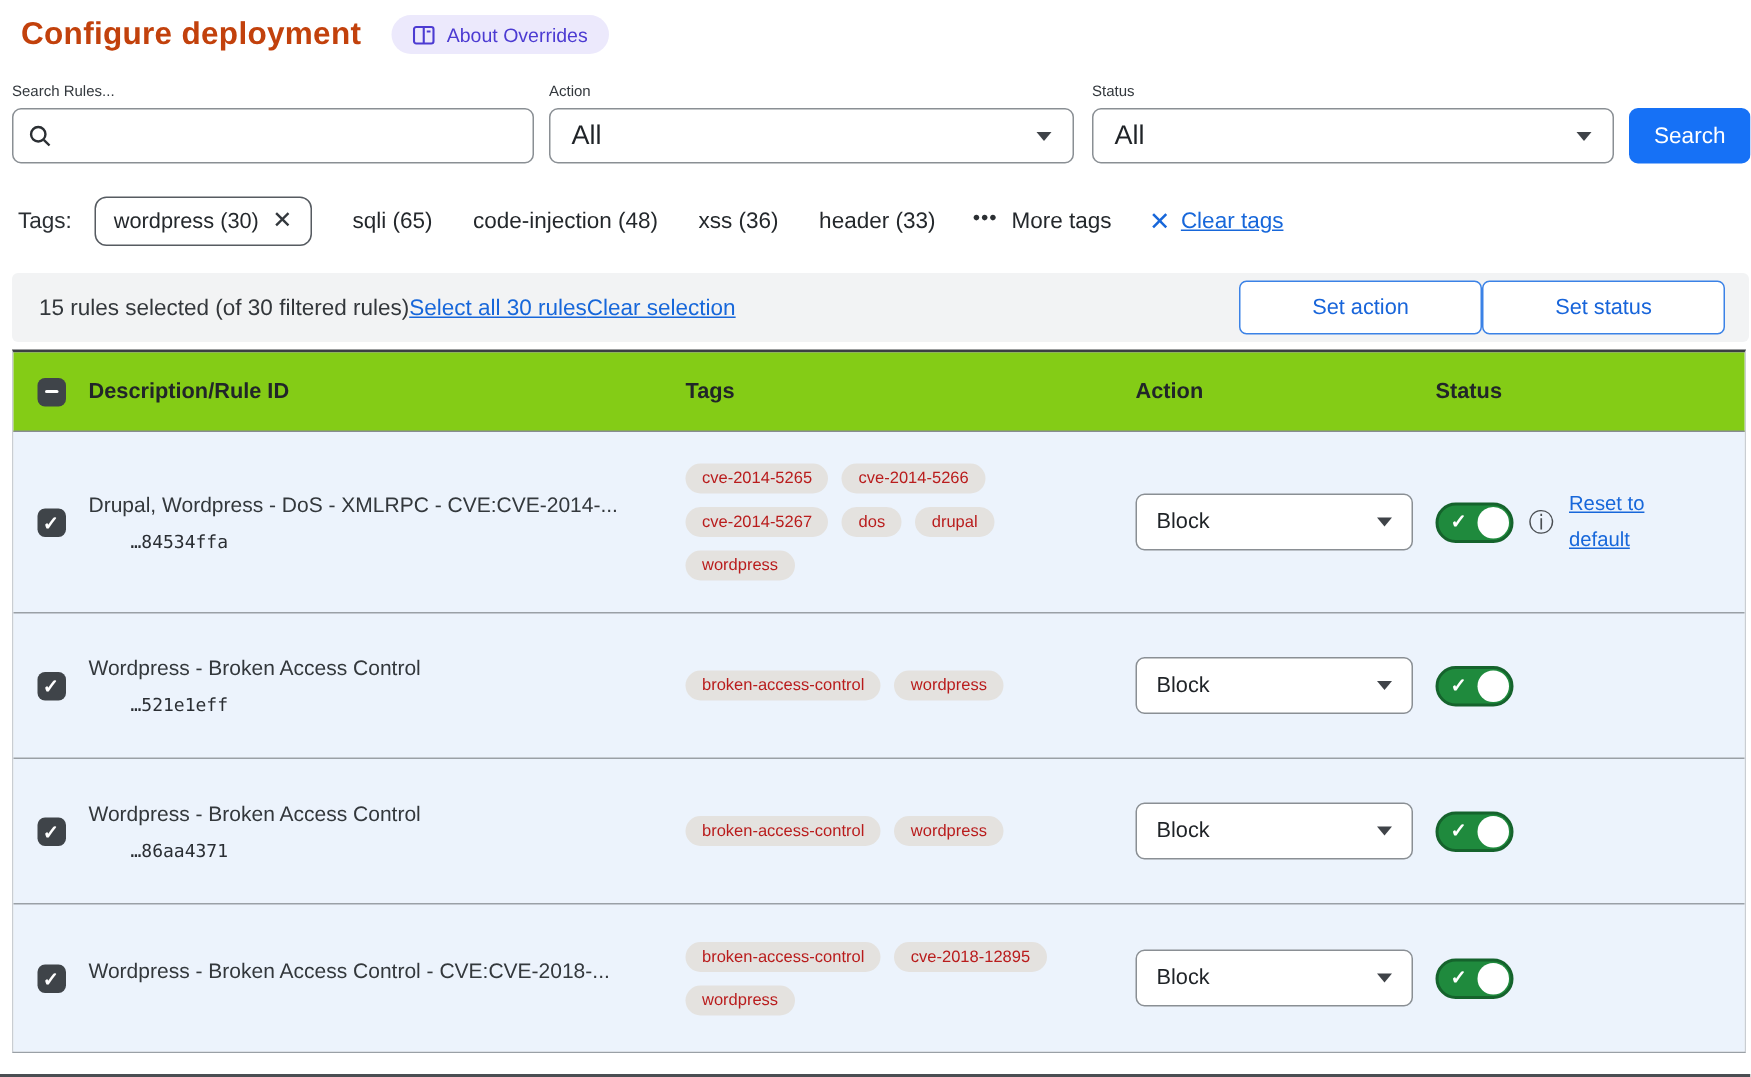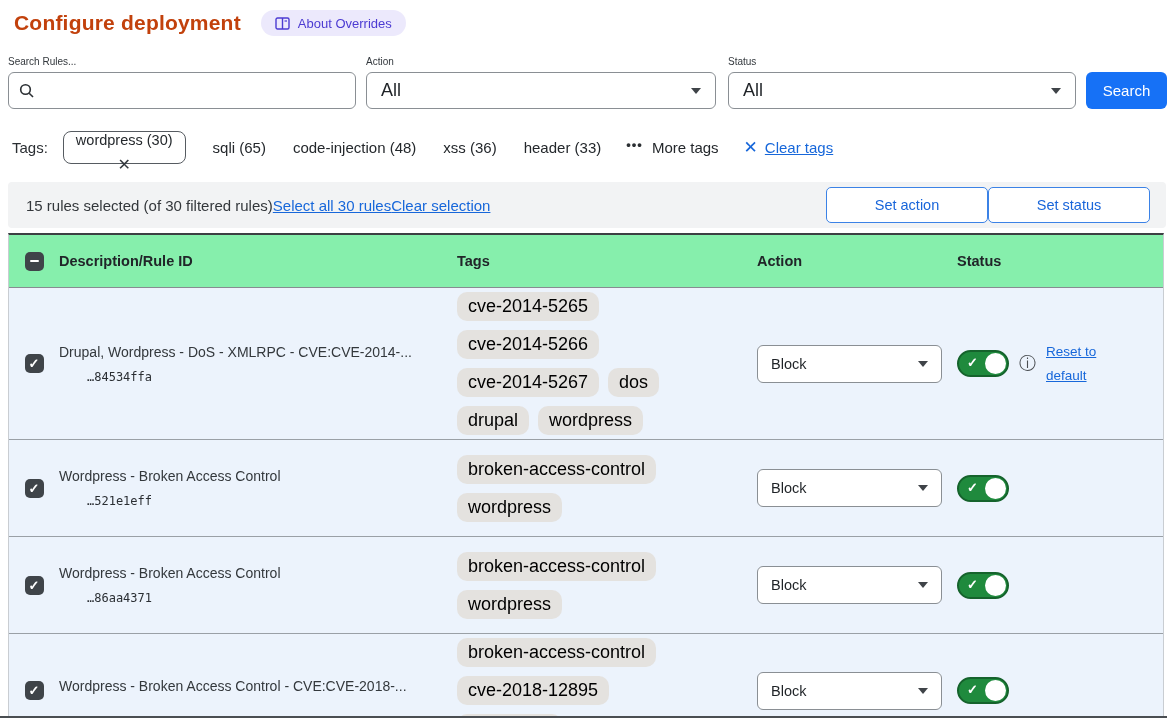--- a/index.html
+++ b/index.html
@@ -25,21 +25,21 @@
   .sel-action { width: 350px; }
   .sel-status { width: 348px; }
   .caret { width: 0; height: 0; border-left: 5px solid transparent; border-right: 5px solid transparent; border-top: 6px solid #3f4348; }
   .search-btn { width: 86px; height: 37px; background: #1671f6; color: #fff; font-size: 15px; font-family: inherit;
     border: none; border-radius: 6px; cursor: pointer; }
 
   
   .tags-bar { display: flex; align-items: center; gap: 15px; margin-bottom: 18px; padding-left: 4px; font-size: 15px; }
   .tags-label { color: #2b2f33; }
   .selected-tag { display: inline-flex; align-items: center; gap: 9px; border: 1px solid #565b61; border-radius: 8px;
-    background: #fff; height: 33px; padding: 0 12px; font-size: 14.5px; font-family: inherit; color: #24282c; cursor: pointer; margin-right: 6px; flex-direction: column; }
+    background: #fff; height: 33px; padding: 0 12px; font-size: 14.5px; font-family: inherit; color: #24282c; cursor: pointer; margin-right: 6px; }
   .tag-x { font-size: 16px; color: #33383d; line-height: 1; }
   .tag-link { background: none; border: none; font-family: inherit; font-size: 15px; color: #24282c; cursor: pointer; padding: 0 6px; }
   .more-tags { background: none; border: none; font-family: inherit; font-size: 15px; color: #24282c; cursor: pointer;
     display: inline-flex; align-items: center; gap: 9px; padding: 0 4px; }
   .dots { letter-spacing: 1px; font-weight: 700; font-size: 13px; color: #2b2f33; position: relative; top: -3px; }
   .clear-tags { display: inline-flex; align-items: center; gap: 7px; color: #1767da; cursor: pointer; margin-left: 6px; }
   .clear-tags .link-text { text-decoration: underline; font-size: 15px; }
   .clear-x { font-size: 17px; line-height: 1; text-decoration: none; }
 
   
@@ -48,39 +48,39 @@
   .sel-summary { font-size: 15px; color: #33373b; }
   .sel-link { color: #1767da; font-size: 15px; text-decoration: underline; cursor: pointer; }
   .sel-spacer { flex: 1; }
   .outline-btn { width: 162px; height: 36px; background: #fff; border: 1px solid #3b82e6; border-radius: 5px;
     color: #1865da; font-size: 14.5px; font-family: inherit; cursor: pointer; }
 
   
   .rules-table { border-top: 2px solid #3c4043; border-left: 1px solid #c9cdd2; border-right: 1px solid #c9cdd2;
     border-bottom: 1px solid #9aa0a6; width: 1156px; }
   .trow { display: grid; grid-template-columns: 50px 398px 300px 200px 208px; align-items: center; }
-  .thead { background: #86efac; height: 53px; border-bottom: 1px solid #878c91; }
+  .thead { background: #84cc16; height: 53px; border-bottom: 1px solid #878c91; }
   .th { font-size: 14.5px; font-weight: 700; color: #212529; }
   .data-row { background: #ecf3fc; }
   .data-row + .data-row { border-top: 1px solid #9aa0a6; }
   .row-1 { min-height: 120px; }
   .row-2, .row-3 { min-height: 97px; }
   .row-4 { min-height: 99px; }
 
   .col-check { display: flex; justify-content: center; }
   .checkbox { width: 19px; height: 19px; background: #3f4449; border-radius: 5px; display: flex; align-items: center;
     justify-content: center; cursor: pointer; }
   .checkbox .mark { color: #fff; font-size: 13px; font-weight: 700; line-height: 1; }
   .checkbox .minus-bar { width: 9px; height: 2.5px; background: #fff; border-radius: 1px; }
 
   .desc-title { font-size: 14px; color: #33383c; margin-bottom: 10px; }
   .desc-id { font-size: 12px; font-family: "DejaVu Sans Mono", monospace; color: #2a2e33; margin-left: 28px; }
 
   .tags-cell { display: flex; flex-wrap: wrap; gap: 9px 9px; width: 252px; padding: 4px 0; }
-  .pill { background: #e4e2df; color: #000000; font-size: 18px; border-radius: 10px; padding: 4px 11px; white-space: nowrap; }
+  .pill { background: #e4e2df; color: #b91c1c; font-size: 11px; border-radius: 10px; padding: 4px 11px; white-space: nowrap; }
 
   .action-select { width: 185px; height: 38px; border: 1px solid #8a8f94; border-radius: 6px; background: #fff;
     display: flex; align-items: center; justify-content: space-between; padding: 0 13px; font-size: 14.5px; color: #1f2327; cursor: pointer; }
 
   .status-cell { display: flex; align-items: center; gap: 10px; }
   .toggle { width: 52px; height: 27px; background: #1f8a3d; border: 2px solid #15632c; border-radius: 14px;
     position: relative; cursor: pointer; flex: 0 0 auto; }
   .toggle .tick { position: absolute; left: 8px; top: 3px; color: #fff; font-size: 13px; font-weight: 700; }
   .toggle .knob { position: absolute; right: 1px; top: 1px; width: 21px; height: 21px; background: #fff; border-radius: 50%; }
   .info-icon { font-size: 17px; color: #4a4e52; cursor: pointer; line-height: 1; }

